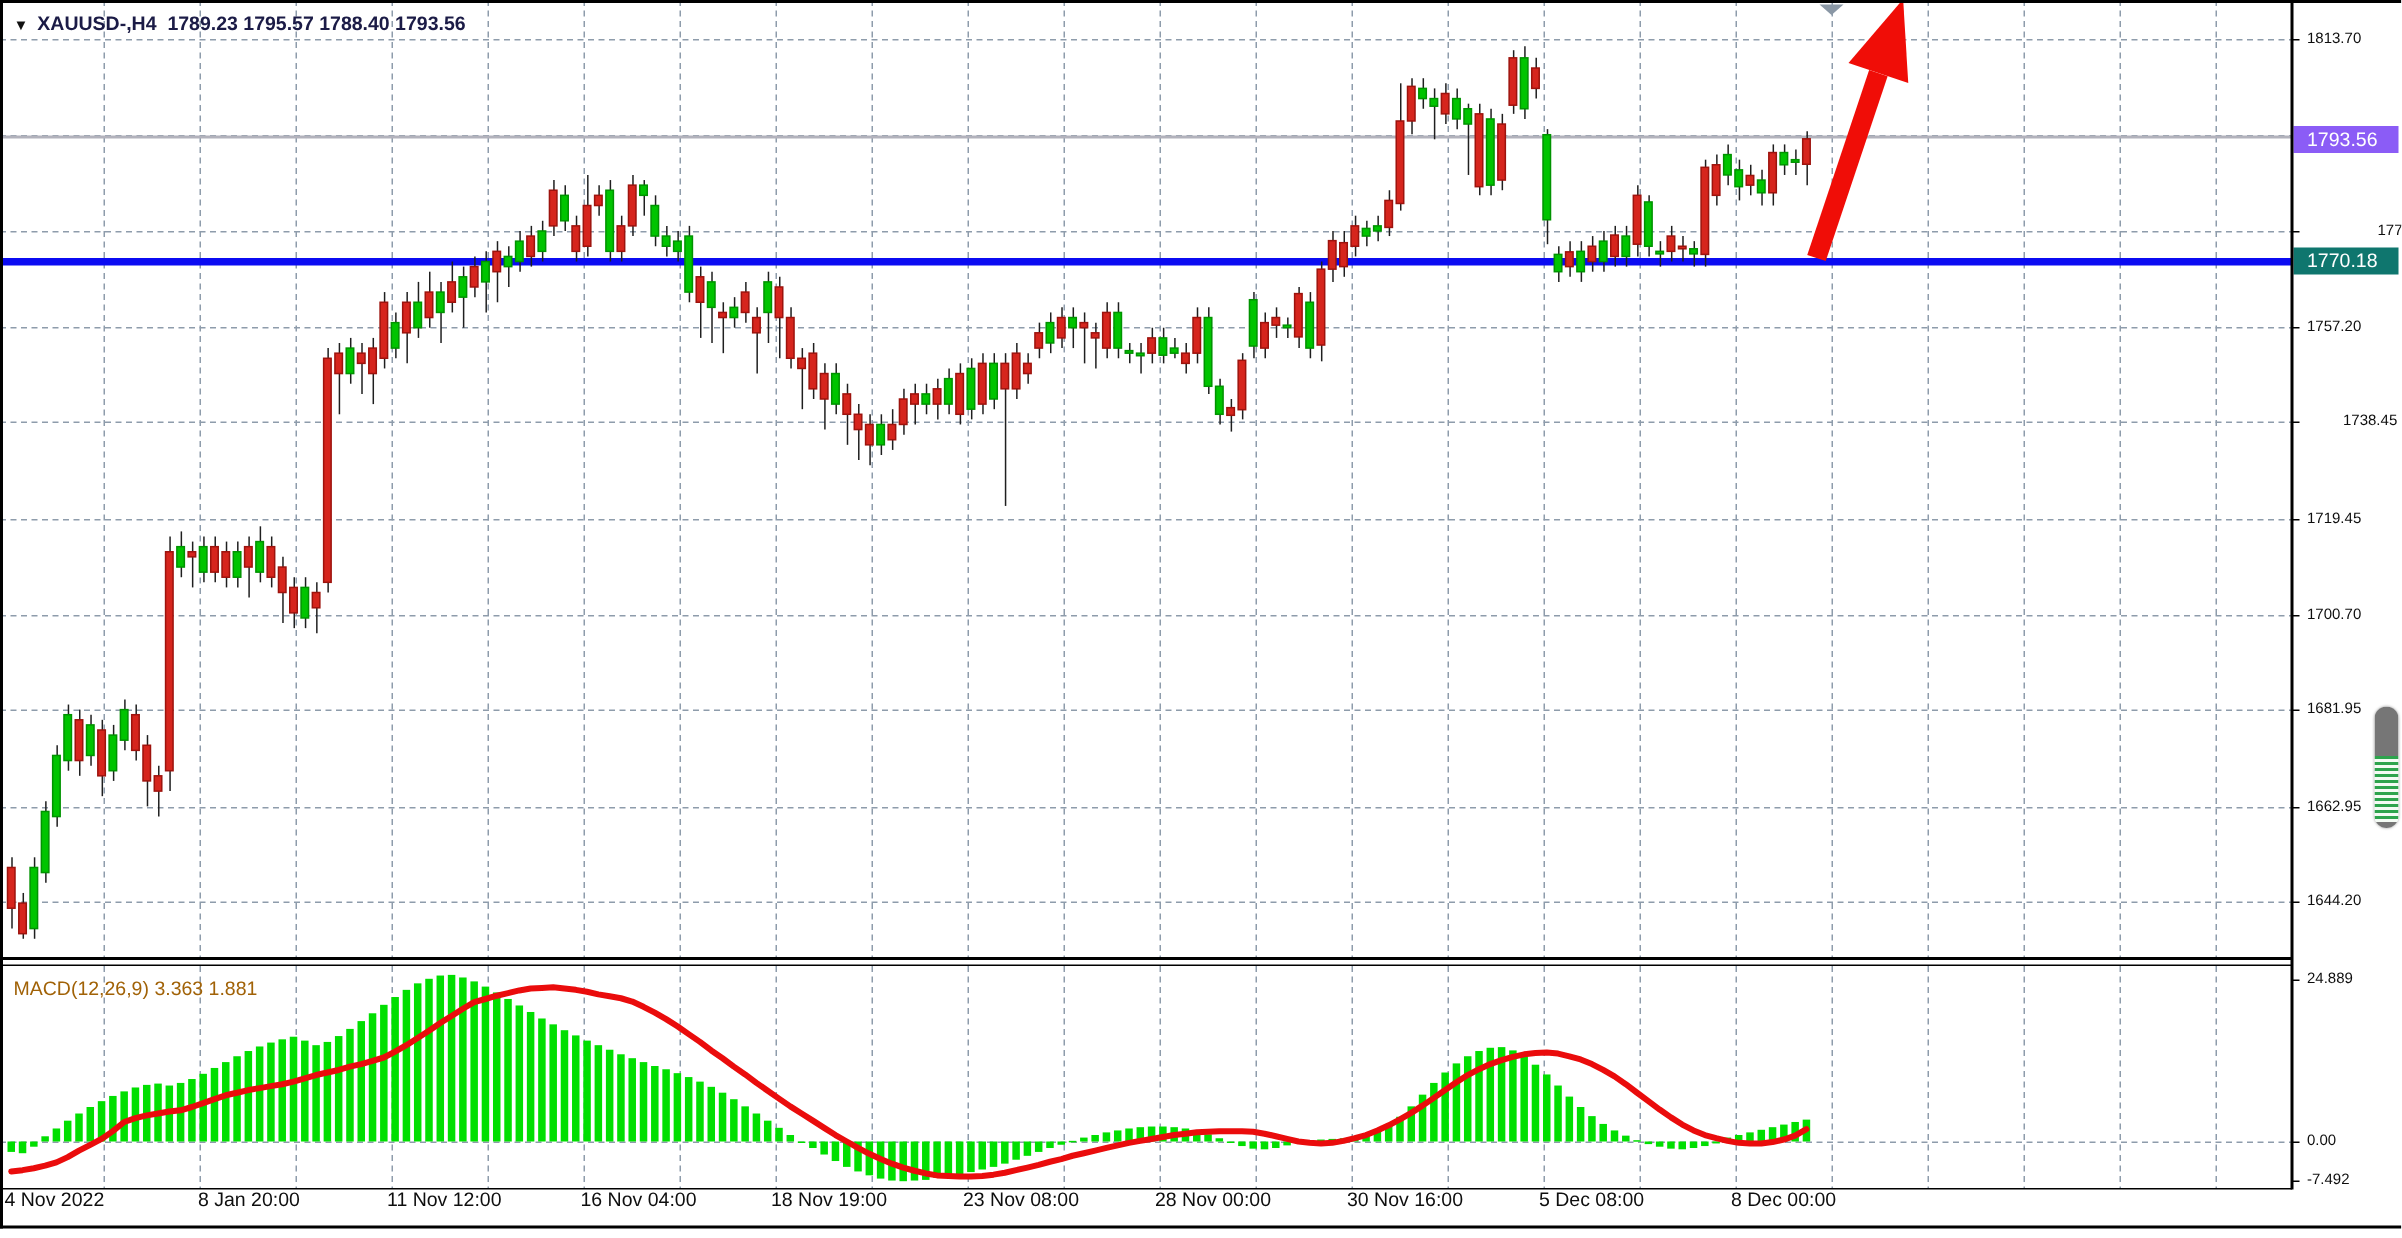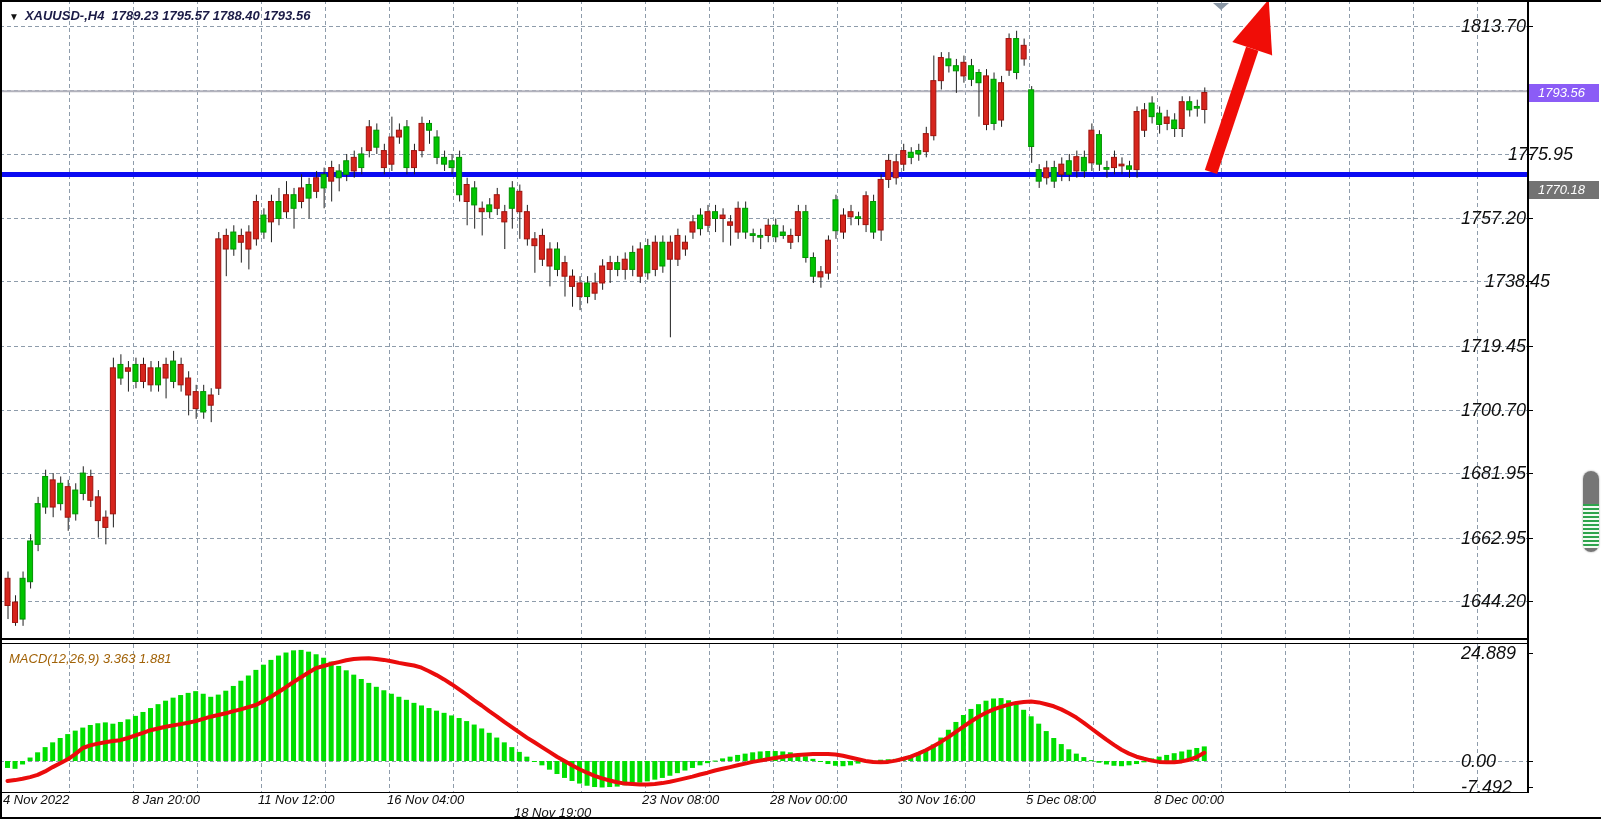--- a/index.html
+++ b/index.html
@@ -1,24 +1,24 @@
 <!DOCTYPE html>
 <html><head>
 <meta charset="utf-8">
 <style>
   html,body{margin:0;padding:0;background:#fff;}
   #stage{position:relative;width:1601px;height:825px;background:#ffffff;overflow:hidden;
-         font-family:"Liberation Sans",sans-serif;font-style:italic;-webkit-font-smoothing:antialiased;}
+         font-family:"Liberation Sans",sans-serif;-webkit-font-smoothing:antialiased;}
   #main-svg{position:absolute;left:0;top:0;}
   #macd-svg{position:absolute;left:0;top:644px;}
   .border{position:absolute;background:#000;}
   #chart-title{position:absolute;left:9px;top:8px;font-size:13px;font-weight:bold;color:#1b1b46;white-space:pre;}
   #chart-title .marker{font-size:10px;margin-right:6px;color:#111;}
   #macd-label{position:absolute;left:9px;top:651px;font-size:13px;color:#a16207;}
-  .axis-label{position:absolute;left:1461px;transform:translateY(-50%);font-size:18px;color:#0e0e0e;white-space:nowrap;}
+  .axis-label{position:absolute;left:1538px;transform:translateY(-50%);font-size:10px;color:#0e0e0e;white-space:nowrap;}
   .axis-tick{position:absolute;left:1528px;width:5px;height:1px;background:#000;}
   .price-box{position:absolute;left:1529px;width:70px;height:18px;transform:translateY(-50%);
              color:#fff;font-size:13px;line-height:18px;padding-left:9px;box-sizing:border-box;white-space:nowrap;}
   .time-label{position:absolute;top:792px;font-size:13px;color:#0e0e0e;white-space:nowrap;}
   #scroll-widget{position:absolute;left:1583px;top:471px;width:16px;height:81px;border-radius:8px;overflow:hidden;
                  box-shadow:0 0 2px rgba(0,0,0,.4);}
   #scroll-widget .cap{width:100%;height:33px;background:#767676;}
   #scroll-widget .stripes{width:100%;height:44px;background:repeating-linear-gradient(180deg,#2ea44d 0 2px,#f4fbf4 2px 4px);}
   #scroll-widget .cap2{width:100%;height:4px;background:#767676;}
 </style>
@@ -603,36 +603,36 @@
       <div class="axis-tick" style="top: 346px;"></div>
       <div class="axis-label" style="top: 409.601px;">1700.70</div>
       <div class="axis-tick" style="top: 410px;"></div>
       <div class="axis-label" style="top: 473.252px; text-align: center;">1681.95</div>
       <div class="axis-tick" style="top: 473px;"></div>
       <div class="axis-label" style="top: 537.751px;">1662.95</div>
       <div class="axis-tick" style="top: 538px;"></div>
       <div class="axis-label" style="top: 601.402px;">1644.20</div>
       <div class="axis-tick" style="top: 601px;"></div>
       <div class="price-box" style="background: #8b5cf6; top: 93.3693px;">1793.56</div>
-      <div class="price-box" style="background: #737373; top: 173.737px; margin-top: 16px;">1770.18</div>
+      <div class="price-box" style="background: #0f766e; top: 173.737px;">1770.18</div>
     </div>
   <div id="macd-axis">
       <div class="axis-label" style="top: 653.007px;">24.889</div>
       <div class="axis-tick" style="top: 653px;"></div>
       <div class="axis-label" style="top: 761px; text-align: center;">0.00</div>
       <div class="axis-tick" style="top: 761px;"></div>
       <div class="axis-label" style="top: 787px;">-7.492</div>
       <div class="axis-tick" style="top: 787px;"></div>
     </div>
   <div id="time-axis">
       <div class="time-label" style="left: 3px;">4 Nov 2022</div>
       <div class="time-label" style="left: 132px;">8 Jan 20:00</div>
       <div class="time-label" style="left: 258px;">11 Nov 12:00</div>
       <div class="time-label" style="left: 387px;">16 Nov 04:00</div>
-      <div class="time-label" style="left: 514px; margin-top: 13px;">18 Nov 19:00</div>
+      <div class="time-label" style="left: 514px;">18 Nov 19:00</div>
       <div class="time-label" style="left: 642px;">23 Nov 08:00</div>
       <div class="time-label" style="left: 770px;">28 Nov 00:00</div>
       <div class="time-label" style="left: 898px;">30 Nov 16:00</div>
       <div class="time-label" style="left: 1026px;">5 Dec 08:00</div>
       <div class="time-label" style="left: 1154px;">8 Dec 00:00</div>
     </div>
 
   <div id="scroll-widget">
     <div class="cap"></div>
     <div class="stripes"></div>

